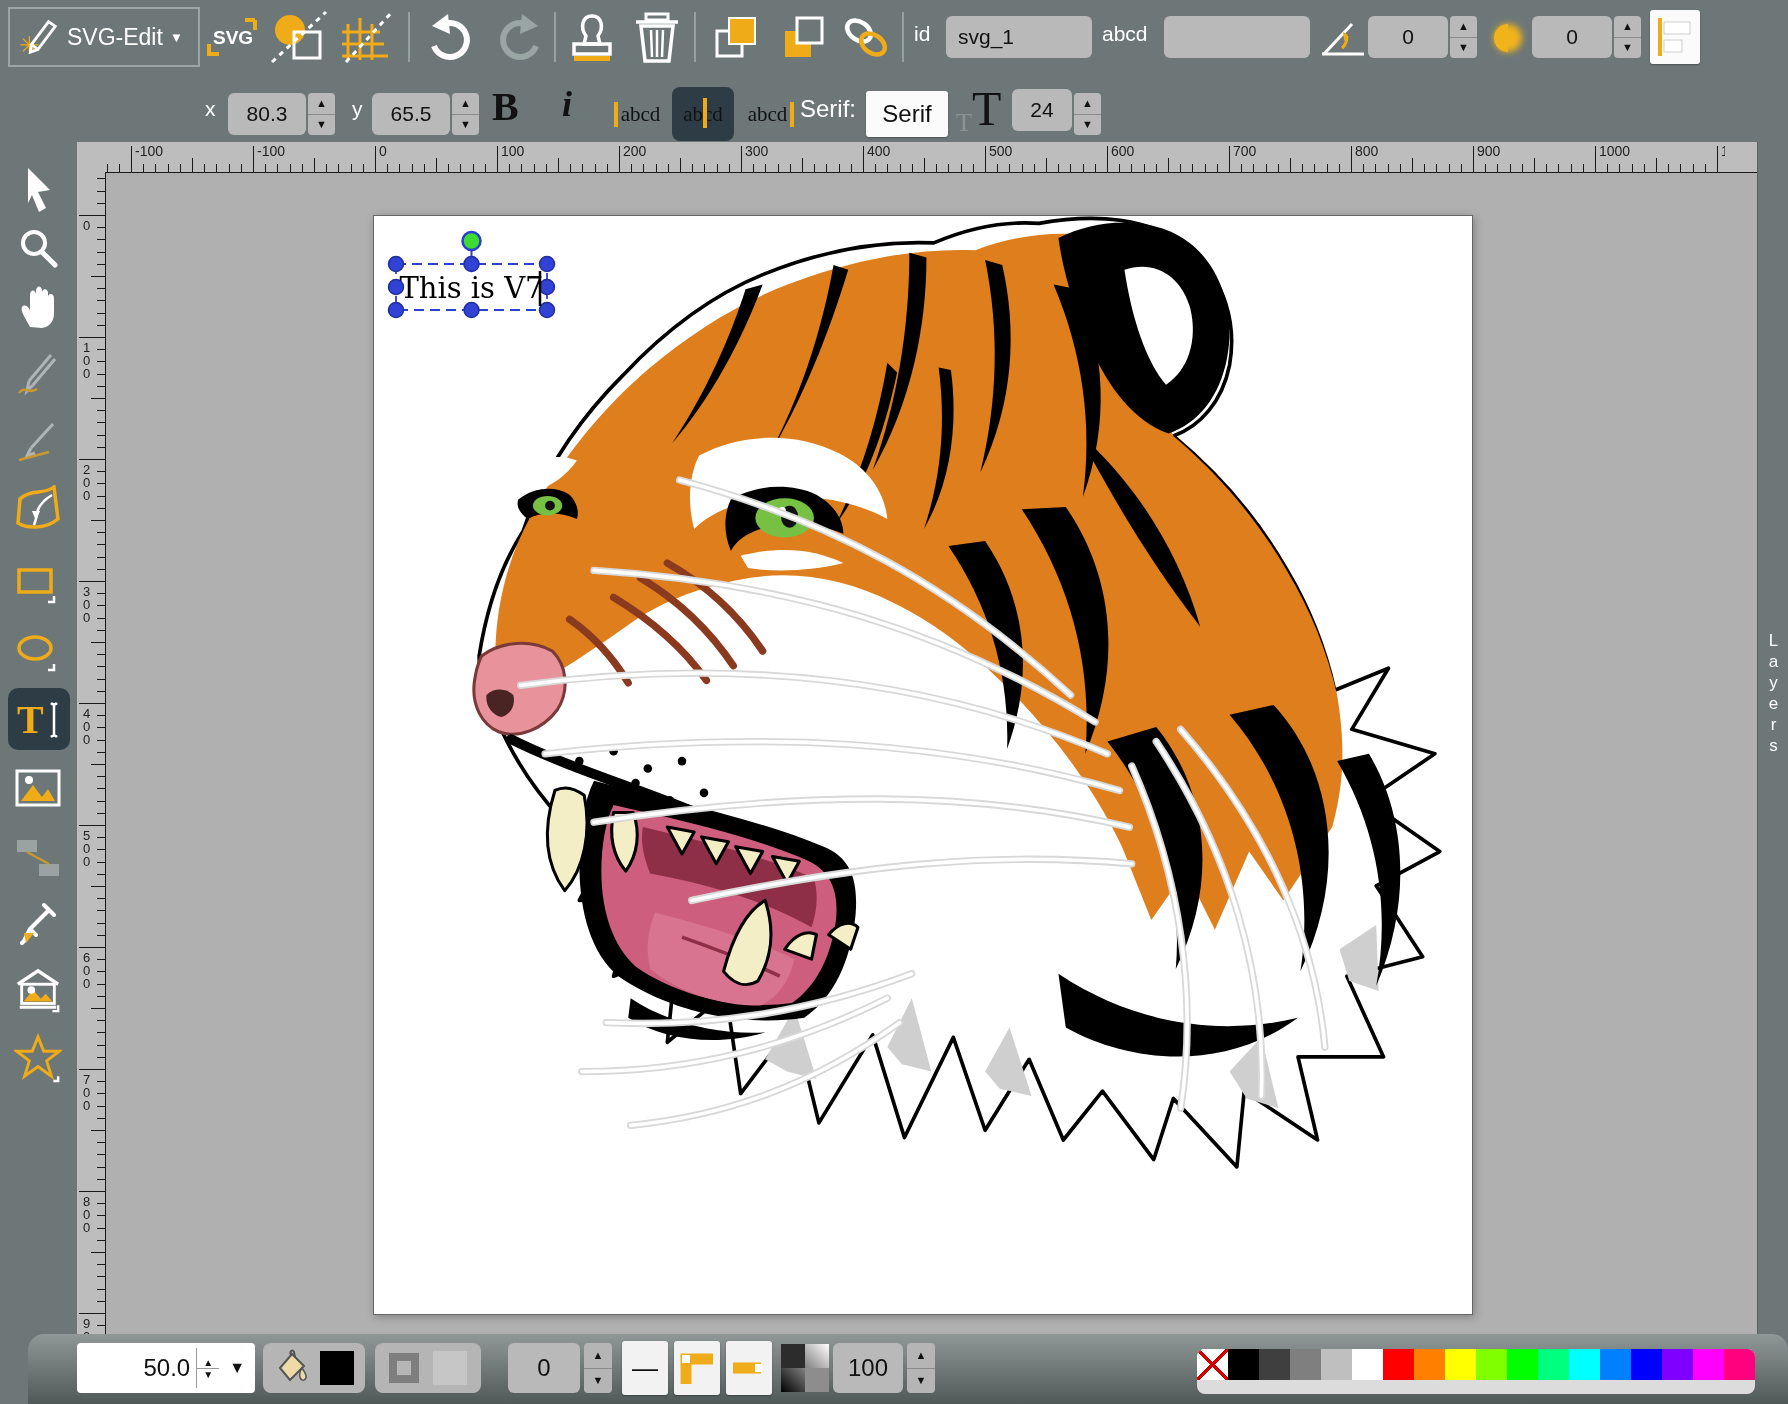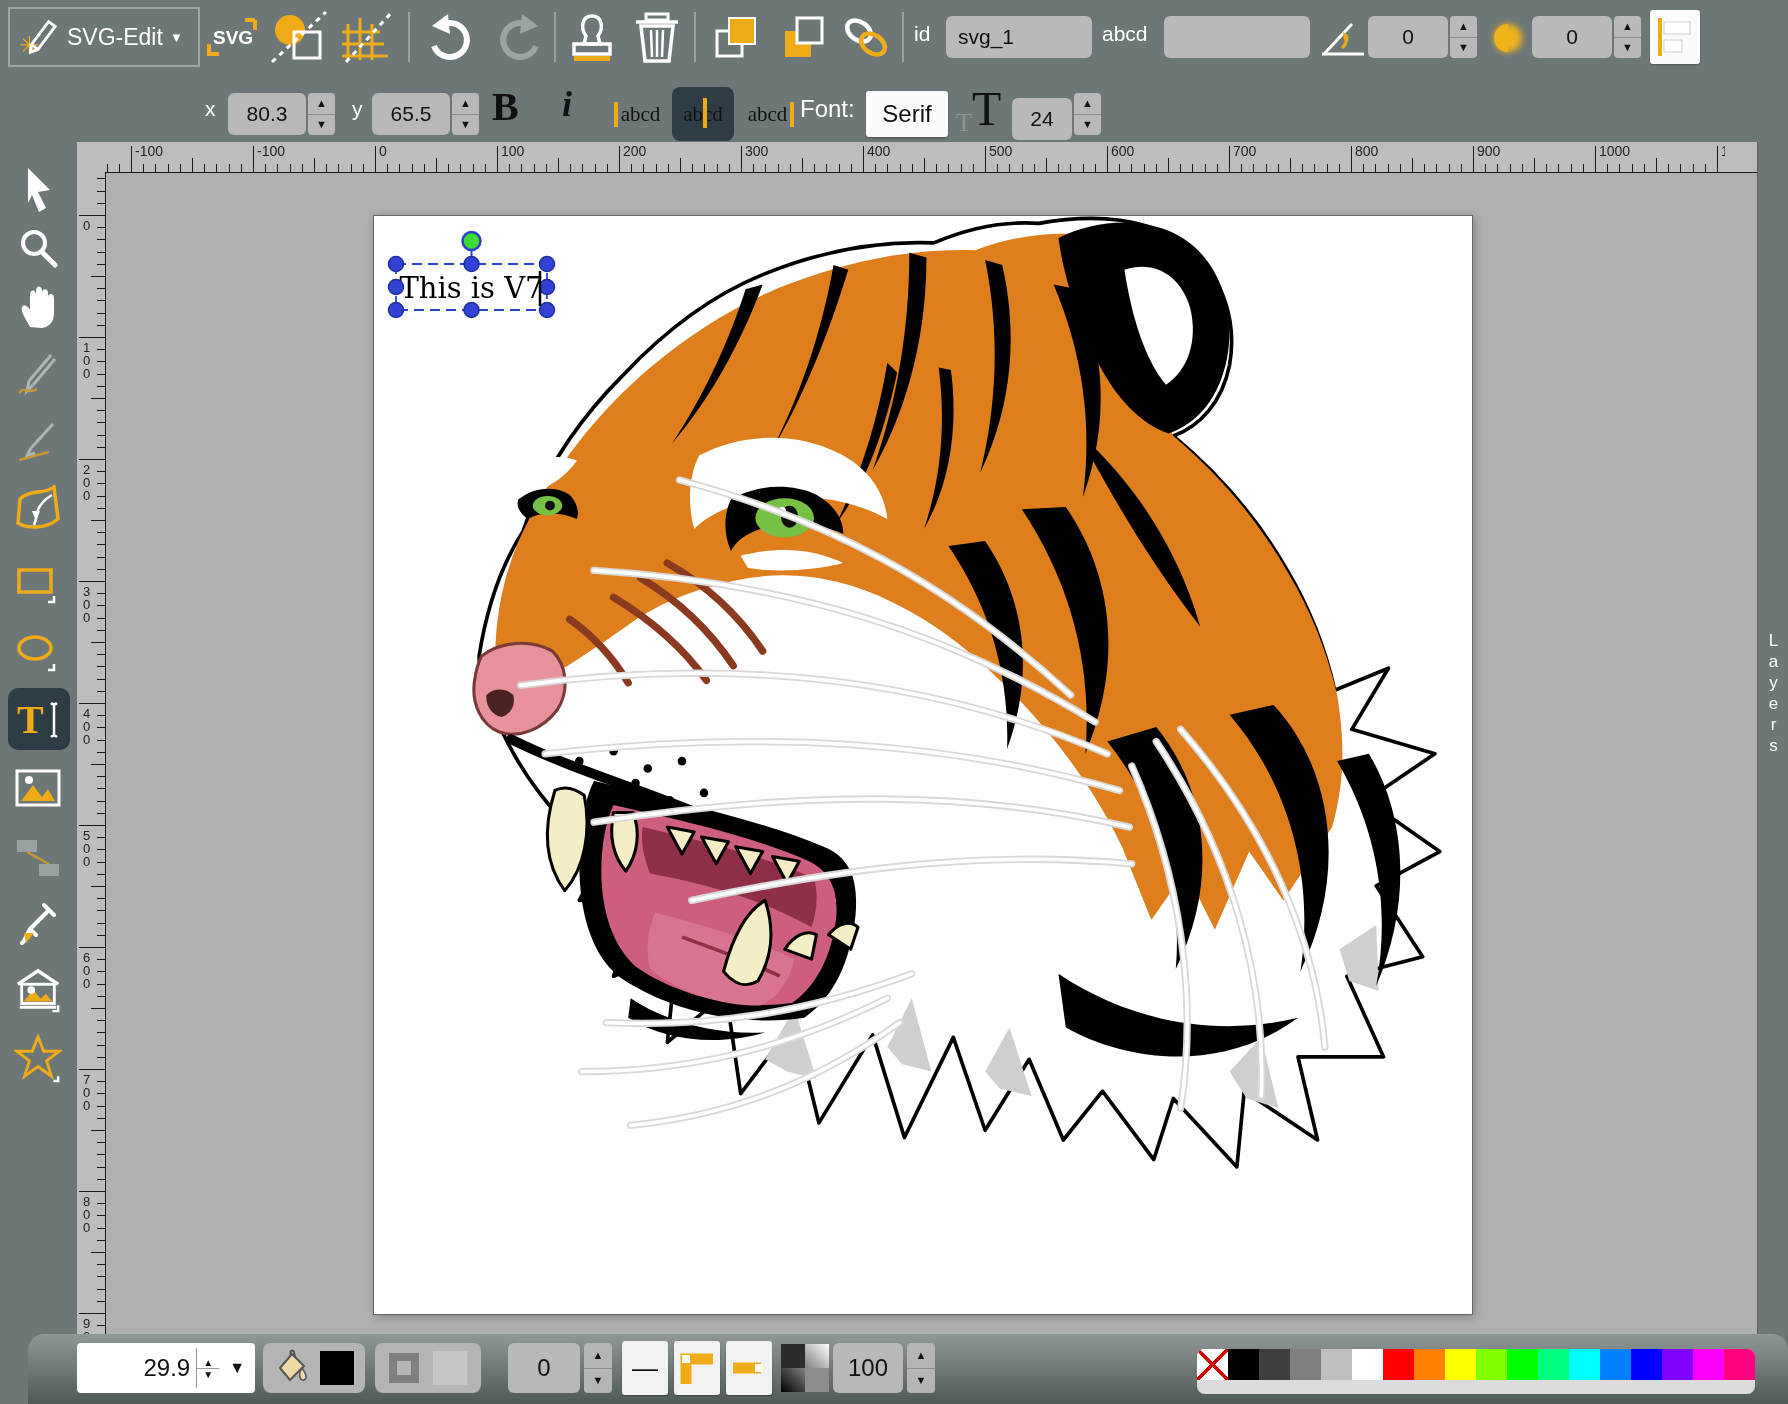--- a/index.html
+++ b/index.html
@@ -217,28 +217,28 @@
     <div class="abs" style="left:672px;top:14px;width:62px;height:54px;background:#2e3d45;border-radius:8px;display:flex;align-items:center;justify-content:center;">
       <span style="font-family:'Liberation Serif',serif;font-size:21px;color:#111;position:relative;">
         <span>abcd</span>
         <span class="abs" style="left:50%;top:-4px;width:4px;height:30px;background:#f0ab18;"></span>
       </span>
     </div>
     <div class="abs" style="left:742px;top:22px;width:58px;height:38px;display:flex;align-items:center;justify-content:center;">
       <span style="border-right:4px solid #f0ab18;padding-right:3px;font-family:'Liberation Serif',serif;font-size:21px;color:#111;">abcd</span>
     </div>
 
-    <span class="lbl abs" style="left:800px;top:22px;font-size:24px;">Font:</span>
+    <span class="lbl abs" style="left:800px;top:22px;font-size:24px;">Serif:</span>
     <div class="wbtn" style="left:866px;top:18px;width:82px;height:46px;background:#fbfbfb;">
       <span style="font-size:24px;">Serif</span>
     </div>
     <span class="abs" style="left:956px;top:12px;font-family:'Liberation Serif',serif;font-size:48px;color:#111;line-height:1;">
       <span style="color:#8b9493;font-size:26px;vertical-align:-6px;">T</span><span>T</span>
     </span>
-    <input class="inp" readonly="" style="left: 1012px; top: 25px; width: 60px; height: 42px;" value="24">
+    <input class="inp" readonly="" style="left: 1012px; top: 16px; width: 60px; height: 42px;" value="24">
     <div class="spin" style="left:1074px;top:20px;width:27px;height:42px;">
         <span>▲</span>
         <span>▼</span>
       </div>
   </div>
 
   <div class="abs" style="left:77px;top:142px;width:1680px;height:1192px;background:#b0b0b0;"></div>
 
   <div class="abs" style="left:77px;top:142px;width:28px;height:30px;background:#bdbdbd;border-right:1px solid #7e7e7e;border-bottom:1px solid #7e7e7e;"></div>
   <div class="ruler" id="ruler-top" style="left:105px;top:142px;width:1620px;height:30px;border-bottom:1px solid #1a1a1a;">
@@ -744,21 +744,21 @@
         <span style="display:block">y</span>
         <span style="display:block">e</span>
         <span style="display:block">r</span>
         <span style="display:block">s</span>
       </div>
   </div>
 
   <div class="abs" style="left:28px;top:1334px;width:1760px;height:70px;background:linear-gradient(#8f9897,#4f5958);border-radius:16px 16px 0 0;">
 
     <div class="abs" style="left:49px;top:9px;width:178px;height:50px;background:#fff;border-radius:4px;display:flex;align-items:center;">
-      <span style="flex:1;text-align:right;font-size:24px;color:#111;padding-right:6px;">29.9</span>
+      <span style="flex:1;text-align:right;font-size:24px;color:#111;padding-right:6px;">50.0</span>
       <div style="width:22px;height:40px;border-left:1px solid #999;display:flex;flex-direction:column;align-items:center;justify-content:center;font-size:10px;color:#111;">
           <span>▲</span>
           <span style="border-top:1px solid #999;width:100%;text-align:center;">▼</span>
         </div>
       <span style="font-size:16px;color:#111;padding:0 10px;">▼</span>
     </div>
 
     <div class="abs" style="left:235px;top:9px;width:102px;height:50px;background:#b5b5b5;border-radius:8px;display:flex;align-items:center;justify-content:space-evenly;">
       <span>
         <svg width="36" height="36" viewBox="0 0 36 36">

